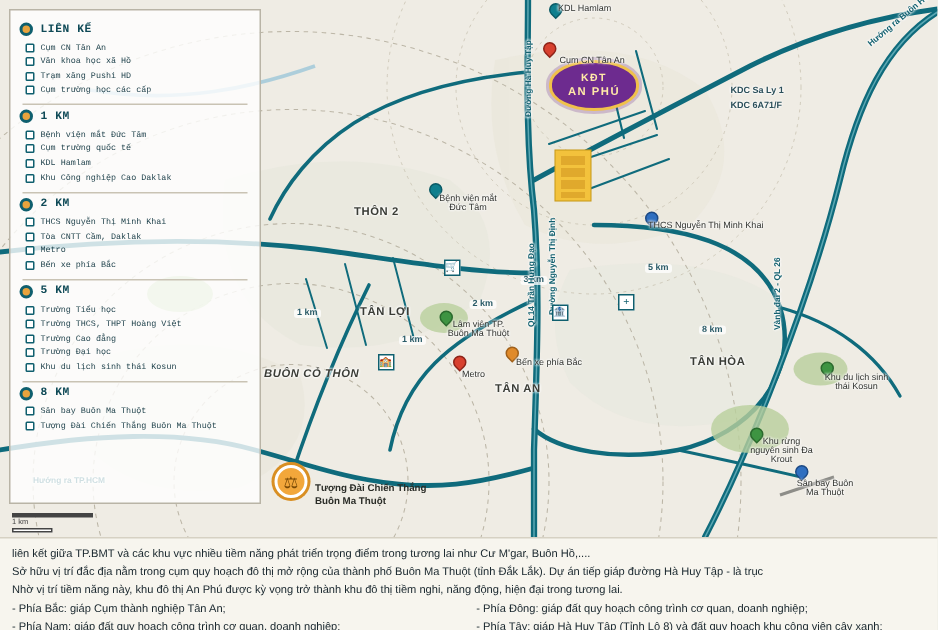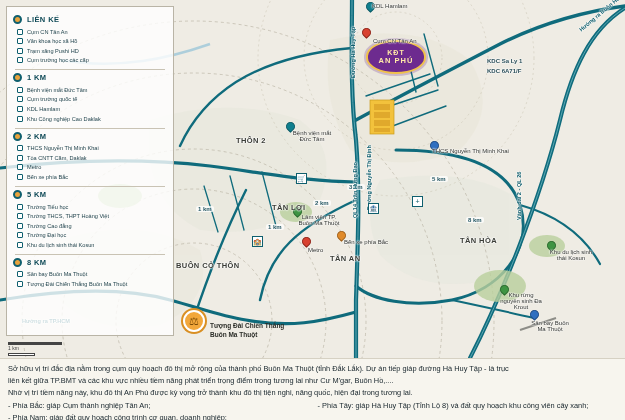--- a/index.html
+++ b/index.html
@@ -23,20 +23,21 @@
   }
   .map-svg { position: absolute; left:0; top:0; }
 
   
   .legend {
     position: absolute; left: 6px; top: 6px;
     width: 168px; height: 330px;
     background: rgba(255,255,255,0.80);
     border: 1px solid #b9b4a6;
     padding: 6px 6px 4px 6px;
+    font-family: Liberation Mono, monospace;
   }
   .legend-group { margin-bottom: 4px; }
   .legend-head {
     display: flex; align-items: center; gap: 5px;
     margin: 2px 0 3px 0;
   }
   .legend-dot {
     width: 9px; height: 9px; border-radius: 50%;
     background: #e8a33d; border: 2px solid #0f5f6e;
     flex: 0 0 auto;
@@ -301,24 +302,24 @@
     <div class="km-badge" style="left:266px; top:224px;">1 km</div>
     <div class="km-badge" style="left:313px; top:200px;">2 km</div>
     <div class="km-badge" style="left:347px; top:184px;">3 km</div>
     <div class="km-badge" style="left:430px; top:176px;">5 km</div>
     <div class="km-badge" style="left:466px; top:217px;">8 km</div>
     <div class="km-badge" style="left:196px; top:206px;">1 km</div>
 
     <div class="place" style="left:372px; top:3px;">KDL Hamlam</div>
     <div class="place" style="left:373px; top:38px;">Cụm CN Tân An</div>
     <div class="place big" style="left:236px; top:136px;">THÔN 2</div>
-    <div class="place big" style="left:240px; top:203px;padding-left:32px;">TÂN LỢI</div>
+    <div class="place big" style="left:240px; top:203px;">TÂN LỢI</div>
     <div class="place big" style="left:330px; top:254px;text-align:right;">TÂN AN</div>
     <div class="place big" style="left:460px; top:236px;">TÂN HÒA</div>
-    <div class="place big" style="left:176px; top:261px;">BUÔN CỎ THÔN</div>
+    <div class="place big" style="left:176px; top:244px;font-style:italic;">BUÔN CỎ THÔN</div>
     <div class="place zone" style="left:487px; top:58px;">KDC Sa Ly 1</div>
     <div class="place zone" style="left:487px; top:68px;">KDC 6A71/F</div>
 
     <div class="place" style="left:290px; top:130px; width:44px; white-space:normal; text-align:center;">
       <span>Bệnh viện mắt
 Đức Tâm</span>
     </div>
     <div class="place" style="left:432px; top:148px;">THCS Nguyễn Thị Minh Khai</div>
     <div class="place" style="left:296px; top:214px; width:46px; white-space:normal; text-align:center;">
       <span>Lâm viên
@@ -481,27 +482,28 @@
               <span class="legend-icon sq"></span>
               <span>Tượng Đài Chiến Thắng Buôn Ma Thuột</span>
             </li>
         </ul>
       </div>
 
     </div>
   </div>
 
   <div class="desc">
+    <p>liên kết giữa TP.BMT và các khu vực nhiều tiềm năng phát triển trọng điểm trong tương lai như Cư M'gar, Buôn Hồ,....</p>
     <p>Sở hữu vị trí đắc địa nằm trong cụm quy hoạch đô thị mở rộng của thành phố Buôn Ma Thuột (tỉnh Đắk Lắk). Dự án tiếp giáp đường Hà Huy Tập - là trục</p>
-    <p>liên kết giữa TP.BMT và các khu vực nhiều tiềm năng phát triển trọng điểm trong tương lai như Cư M'gar, Buôn Hồ,....</p>
-    <p>Nhờ vị trí tiềm năng này, khu đô thị An Phú được kỳ vọng trở thành khu đô thị tiện nghi, năng quốc, hiện đại trong tương lai.</p>
+    <p>Nhờ vị trí tiềm năng này, khu đô thị An Phú được kỳ vọng trở thành khu đô thị tiềm nghi, năng động, hiện đại trong tương lai.</p>
     <div class="cols">
       <div>
         <p>- Phía Bắc: giáp Cụm thành nghiệp Tân An;</p>
         <p>- Phía Nam: giáp đất quy hoạch công trình cơ quan, doanh nghiệp;</p>
       </div>
       <div>
+        <p>- Phía Đông: giáp đất quy hoạch công trình cơ quan, doanh nghiệp;</p>
         <p>- Phía Tây: giáp Hà Huy Tập (Tỉnh Lộ 8) và đất quy hoạch khu công viên cây xanh;</p>
       </div>
     </div>
   </div>
 
 </div>
 
 </body></html>

